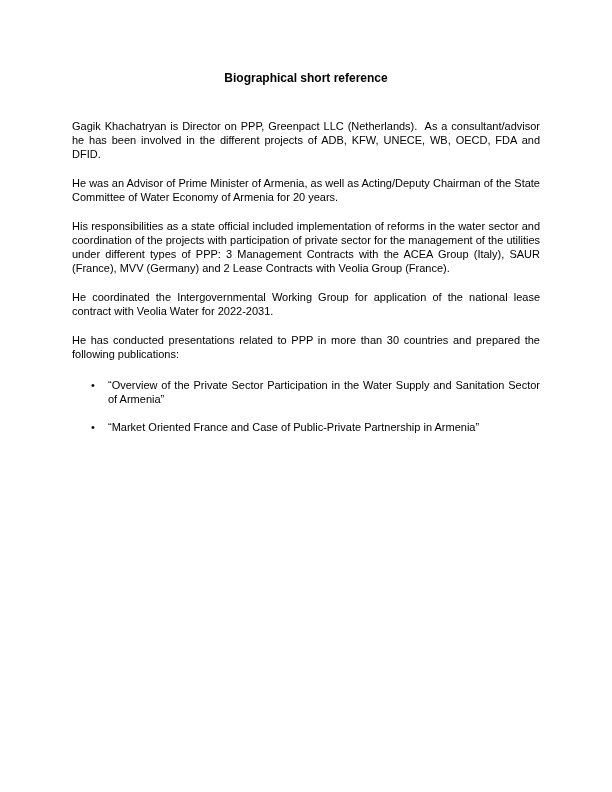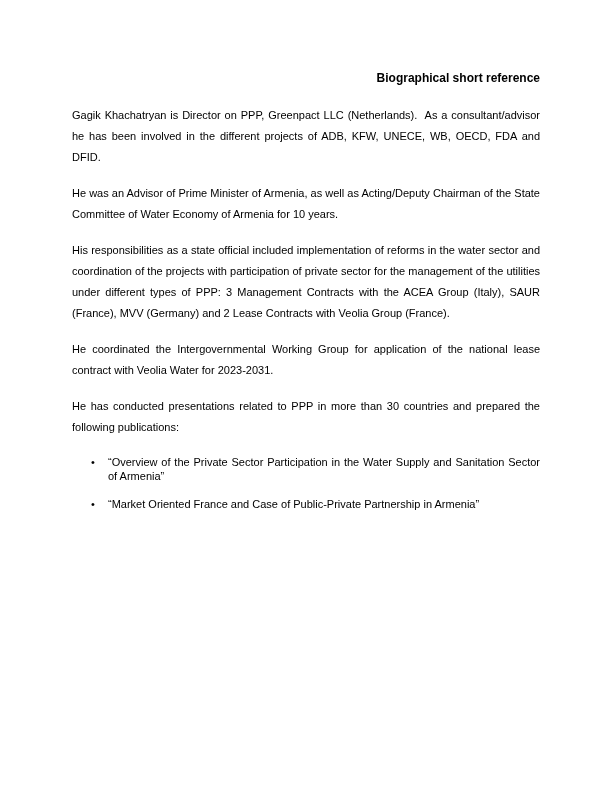--- a/index.html
+++ b/index.html
@@ -17,29 +17,29 @@
     font-size: 11px;
     overflow: hidden;
   }
   .content {
     position: absolute;
     left: 72px;
     top: 71px;
     width: 468px;
   }
   .doc-title {
-    margin: 0 0 20px 0;
+    margin: 0 0 34px 0;
     font-size: 12px;
     font-weight: bold;
     line-height: 14px;
-    text-align: right;
+    text-align: center;
   }
   .para {
     margin: 0 0 15px 0;
-    line-height: 21px;
+    line-height: 14px;
     text-align: justify;
   }
   .pub-list {
     list-style: none;
     margin: 18px 0 0 0;
     padding: 0;
   }
   .pub-list li {
     position: relative;
     padding-left: 36px;
@@ -57,25 +57,25 @@
 </head>
 <body>
 
 <div class="page">
   <div class="content">
 
     <h1 class="doc-title">Biographical short reference</h1>
 
     <p class="para">Gagik Khachatryan is Director on PPP, Greenpact LLC (Netherlands).&nbsp; As a consultant/advisor he has been involved in the different projects of ADB, KFW, UNECE, WB, OECD, FDA and DFID.</p>
 
-    <p class="para">He was an Advisor of Prime Minister of Armenia, as well as Acting/Deputy Chairman of the State Committee of Water Economy of Armenia for 10 years.</p>
+    <p class="para">He was an Advisor of Prime Minister of Armenia, as well as Acting/Deputy Chairman of the State Committee of Water Economy of Armenia for 20 years.</p>
 
     <p class="para">His responsibilities as a state official included implementation of reforms in the water sector and coordination of the projects with participation of private sector for the management of the utilities under different types of PPP: 3 Management Contracts with the ACEA Group (Italy), SAUR (France), MVV (Germany) and 2 Lease Contracts with Veolia Group (France).</p>
 
-    <p class="para">He coordinated the Intergovernmental Working Group for application of the national lease contract with Veolia Water for 2023-2031.</p>
+    <p class="para">He coordinated the Intergovernmental Working Group for application of the national lease contract with Veolia Water for 2022-2031.</p>
 
     <p class="para">He has conducted presentations related to PPP in more than 30 countries and prepared the following publications:</p>
 
     <ul class="pub-list">
       <li>
         <span class="bullet-marker">•</span>
         <span>“Overview of the Private Sector Participation in the Water Supply and Sanitation Sector of Armenia”</span>
       </li>
       <li>
         <span class="bullet-marker">•</span>

